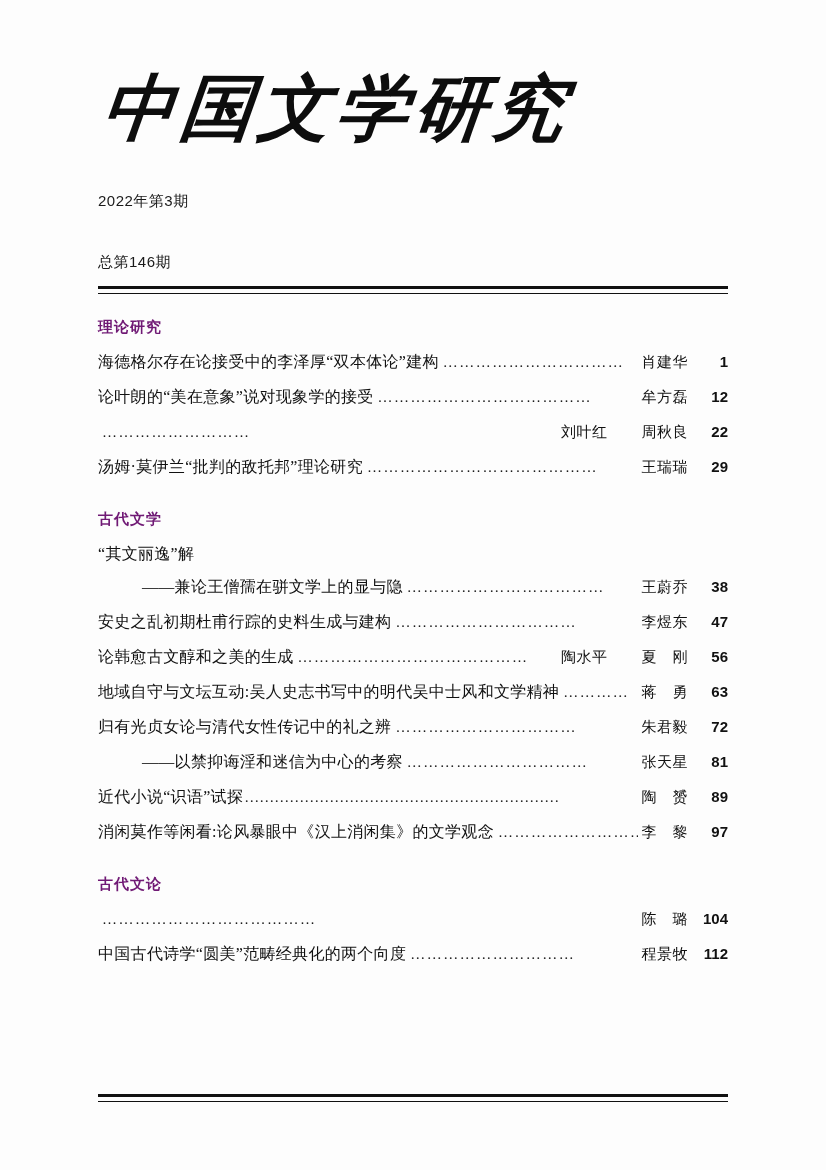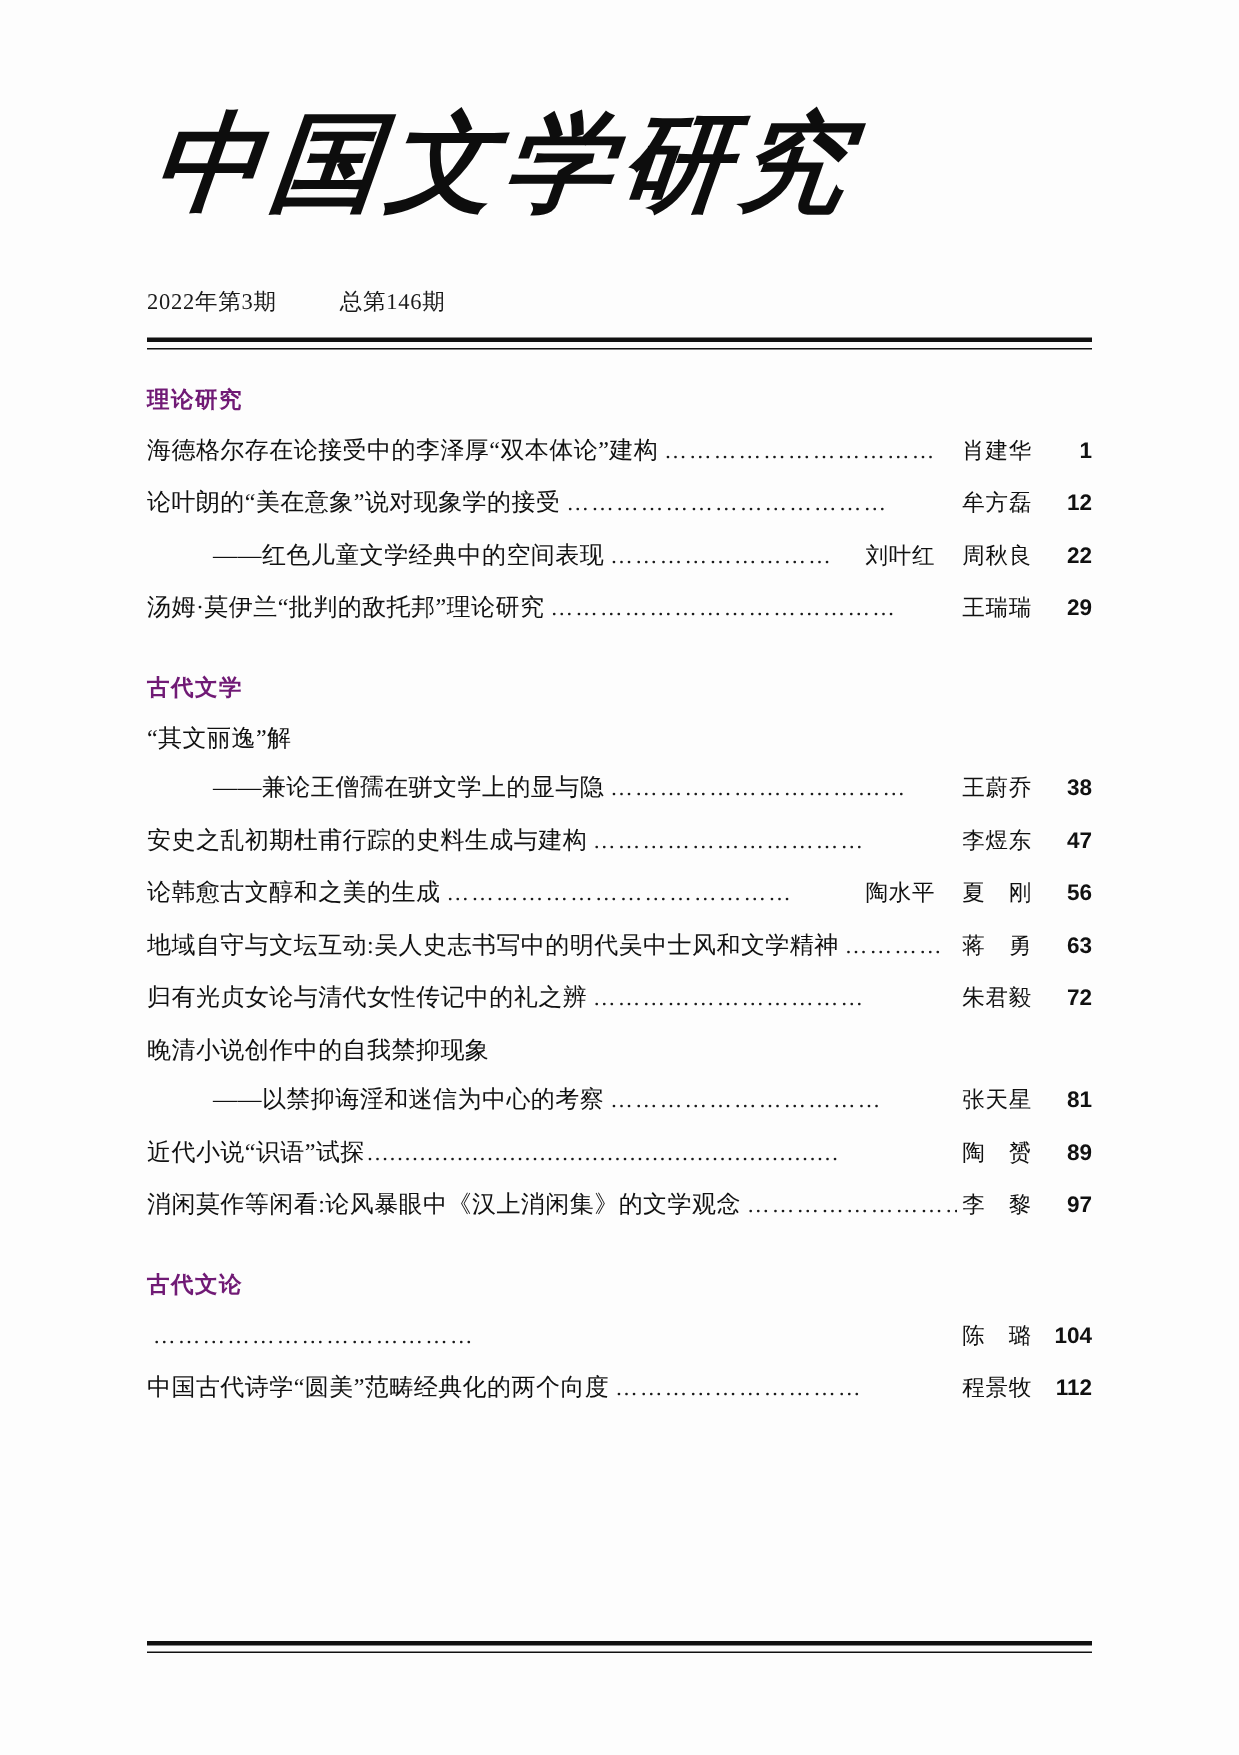--- a/index.html
+++ b/index.html
@@ -36,26 +36,27 @@
     font-weight: 700;
     font-style: italic;
     color: #0d0d0d;
     white-space: nowrap;
     transform: skewX(-6deg);
     transform-origin: left bottom;
   }
 
   .issue-line {
     margin-top: 26px;
-    font-family: Liberation Serif, serif;
+    font-family: Liberation Sans, sans-serif;
     font-size: 15px;
     color: #1a1a1a;
     display: flex;
     gap: 42px;
     letter-spacing: 0.5px;
+    flex-direction: column;
   }
 
   .rule-double {
     margin-top: 14px;
     border-top: 3px solid #111;
     border-bottom: 1px solid #111;
     height: 4px;
   }
 
   
@@ -111,21 +112,21 @@
     justify-content: flex-end;
     flex: 0 0 auto;
     white-space: nowrap;
     font-size: 15px;
     letter-spacing: 0.5px;
   }
   .author {
     display: inline-block;
     text-align: center;
   }
-  .author + .author { margin-left: 18px; }
+  .author + .author { margin-left: 34px; }
   .page-num {
     flex: 0 0 40px;
     text-align: right;
     font-family: "Liberation Sans", sans-serif;
     font-weight: 700;
     font-size: 15px;
   }
   .entry-line2 {
     margin-top: 7px;
   }
@@ -174,21 +175,20 @@
             <span class="entry-title">论叶朗的“美在意象”说对现象学的接受</span>
             <span class="dots">…………………………………</span>
             <span class="authors">
               <span class="author">牟方磊</span>
             </span>
             <span class="page-num">12</span>
           </div>
         </div>
         <div class="entry">
           <div class="entry-row entry-line2">
-            <span class="entry-title indent">——红色儿童文学经典中的空间表现</span>
             <span class="dots">………………………</span>
             <span class="authors">
               <span class="author">刘叶红</span>
               <span class="author">周秋良</span>
             </span>
             <span class="page-num">22</span>
           </div>
         </div>
         <div class="entry">
           <div class="entry-row">
@@ -254,26 +254,20 @@
           <div class="entry-row">
             <span class="entry-title">归有光贞女论与清代女性传记中的礼之辨</span>
             <span class="dots">……………………………</span>
             <span class="authors">
               <span class="author">朱君毅</span>
             </span>
             <span class="page-num">72</span>
           </div>
         </div>
         <div class="entry">
-          <div class="entry-row">
-            <span class="entry-title">晚清小说创作中的自我禁抑现象</span>
-            <span class="dots"></span>
-            <span class="authors"></span>
-            <span class="page-num"></span>
-          </div>
           <div class="entry-row entry-line2">
             <span class="entry-title indent">——以禁抑诲淫和迷信为中心的考察</span>
             <span class="dots">……………………………</span>
             <span class="authors">
               <span class="author">张天星</span>
             </span>
             <span class="page-num">81</span>
           </div>
         </div>
         <div class="entry">

